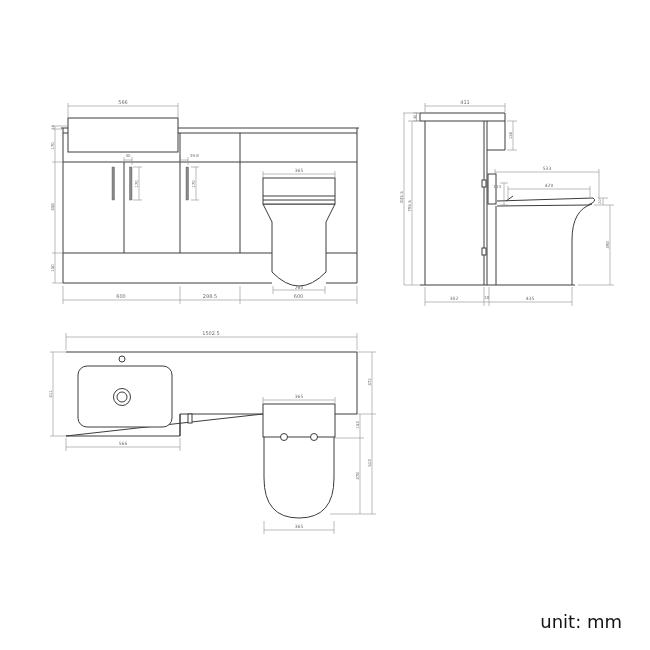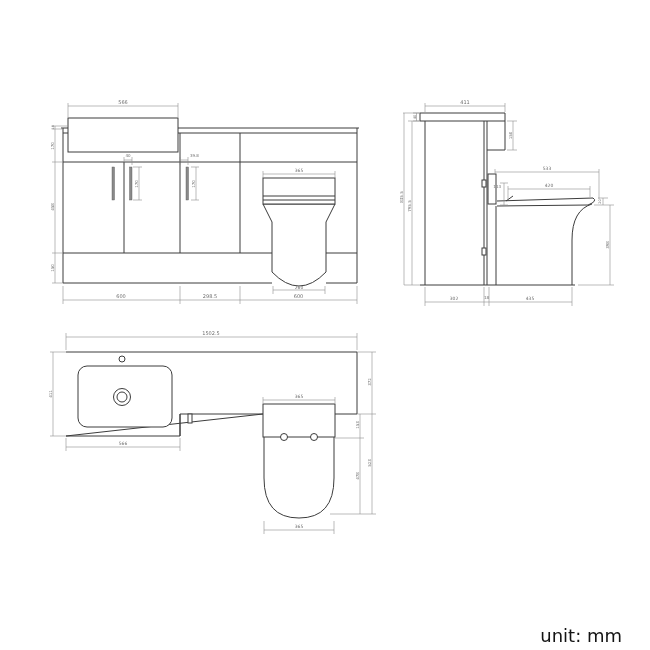--- a/index.html
+++ b/index.html
@@ -10,21 +10,21 @@
   .d5{font-size:5px;}
   .d45{font-size:4.5px;}
   .d4{font-size:4px;}
   .d35{font-size:3.5px;}
   .ta-end{text-anchor:end;}
   .ta-start{text-anchor:start;}
   .outline{stroke:#3c3c3c;stroke-width:1;fill:none;}
   .outline-f{stroke:#3c3c3c;stroke-width:1;fill:#ffffff;}
   .dim{stroke:#8f8f8f;stroke-width:0.6;fill:none;}
   .handle{fill:#8a8a8a;stroke:#555;stroke-width:0.4;}
-  .unit-label{position:absolute;right:28px;bottom:4px;font-size:18px;color:#141414;
+  .unit-label{position:absolute;right:28px;bottom:18px;font-size:18px;color:#141414;
               font-family:"DejaVu Sans", sans-serif;}
 </style>
 </head>
 <body>
 
 <div class="page">
 <svg width="650" height="650" viewBox="0 0 650 650">
 
   <g>
     <path class="outline" d="

